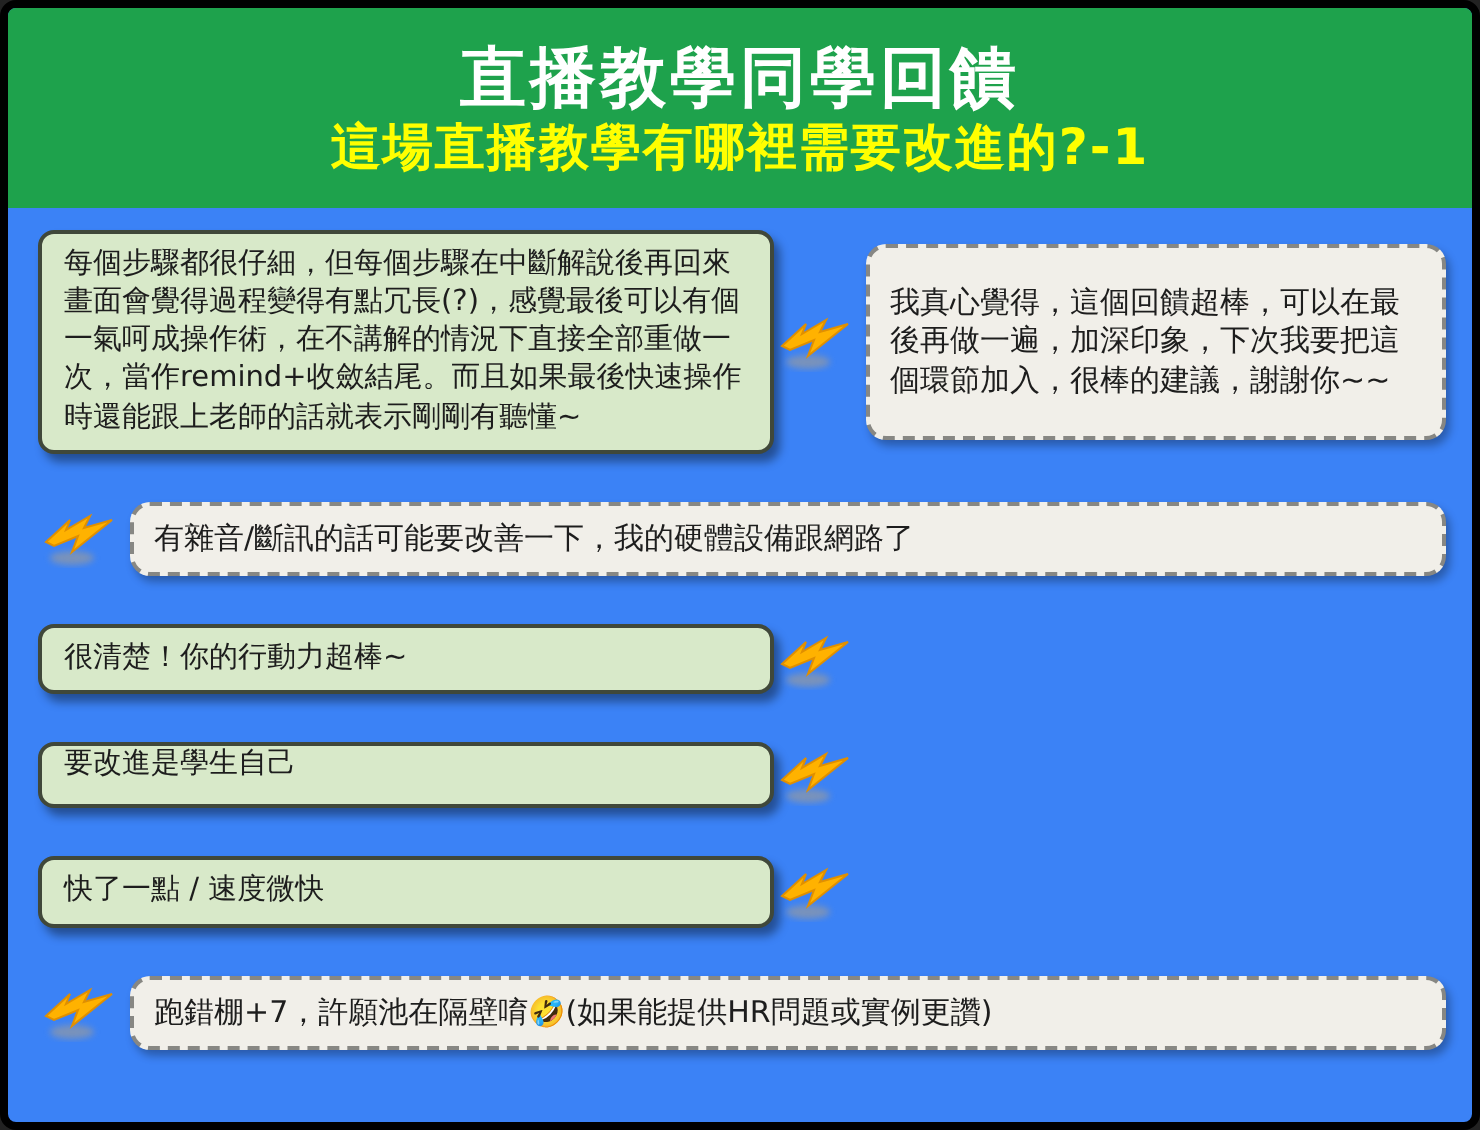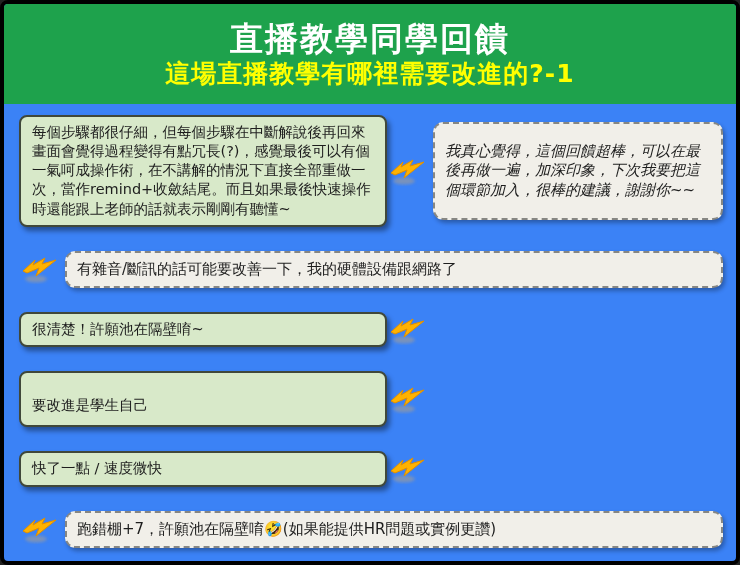--- a/index.html
+++ b/index.html
@@ -72,22 +72,22 @@
     flex:1;
     background:var(--reply-fill);
     border:2px dashed var(--reply-border);
     border-radius:10px;
     box-shadow:2px 3px 4px rgba(0,0,0,0.30);
     padding:7px 10px;
     font-size:15px;line-height:1.3;
     color:#1d1d1d;
     word-break:break-all;
   }
-  .reply-tall{padding-top:18px;padding-bottom:18px;font-style:italic;}
-  .feedback-pad{padding-top:23px;padding-bottom:10px;}
+  .reply-tall{padding-top:18px;padding-bottom:18px;}
+  .feedback-pad{padding-top:0;padding-bottom:10px;}
   .bolt-svg{display:block;}
 </style>
 </head>
 <body>
 
 <div class="slide">
 
   <div class="header">
     <div class="title">直播教學同學回饋</div>
     <div class="subtitle">這場直播教學有哪裡需要改進的?-1</div>
@@ -115,21 +115,21 @@
       <div class="bolt-zone">
         <svg class="bolt-svg" width="42" height="30" viewBox="0 0 42 30">
           <ellipse cx="15" cy="25" rx="11" ry="3.5" fill="#9b9b9b" opacity="0.65" filter="url(#blur1)"></ellipse>
           <path d="M2 17 L14 6 L12 11 L24 4 L21 10 L35 6 L15 22 L18 14 L6 19 Z" fill="var(--bolt-fill)" stroke="var(--bolt-stroke)" stroke-width="1"></path>
         </svg>
       </div>
       <div class="reply-box">有雜音/斷訊的話可能要改善一下，我的硬體設備跟網路了</div>
     </div>
 
     <div class="row">
-      <div class="feedback-box">很清楚！許願池在隔壁唷~</div>
+      <div class="feedback-box">很清楚！你的行動力超棒~</div>
       <div class="bolt-zone">
         <svg class="bolt-svg" width="42" height="30" viewBox="0 0 42 30">
           <ellipse cx="15" cy="25" rx="11" ry="3.5" fill="#9b9b9b" opacity="0.65" filter="url(#blur1)"></ellipse>
           <path d="M2 17 L14 6 L12 11 L24 4 L21 10 L35 6 L15 22 L18 14 L6 19 Z" fill="var(--bolt-fill)" stroke="var(--bolt-stroke)" stroke-width="1"></path>
         </svg>
       </div>
     </div>
 
     <div class="row">
       <div class="feedback-box feedback-pad">要改進是學生自己</div>

